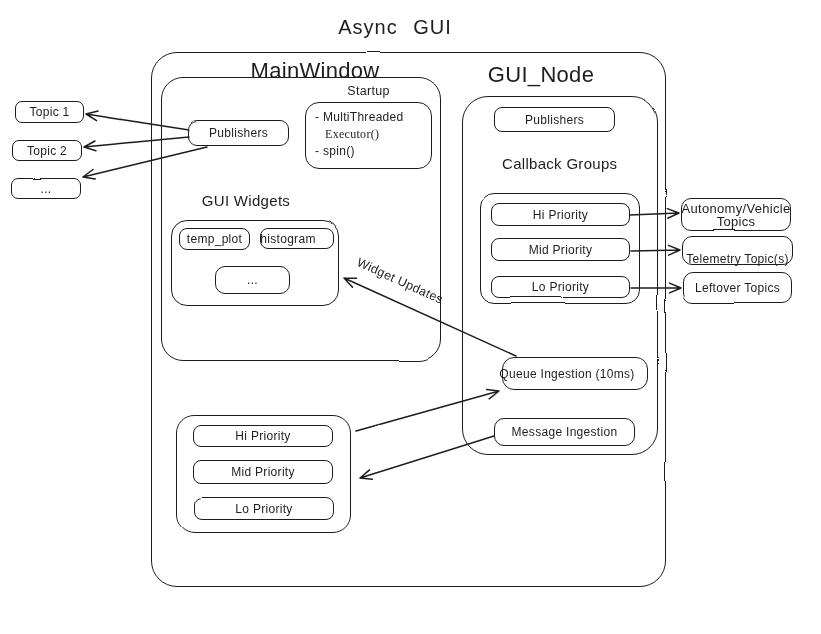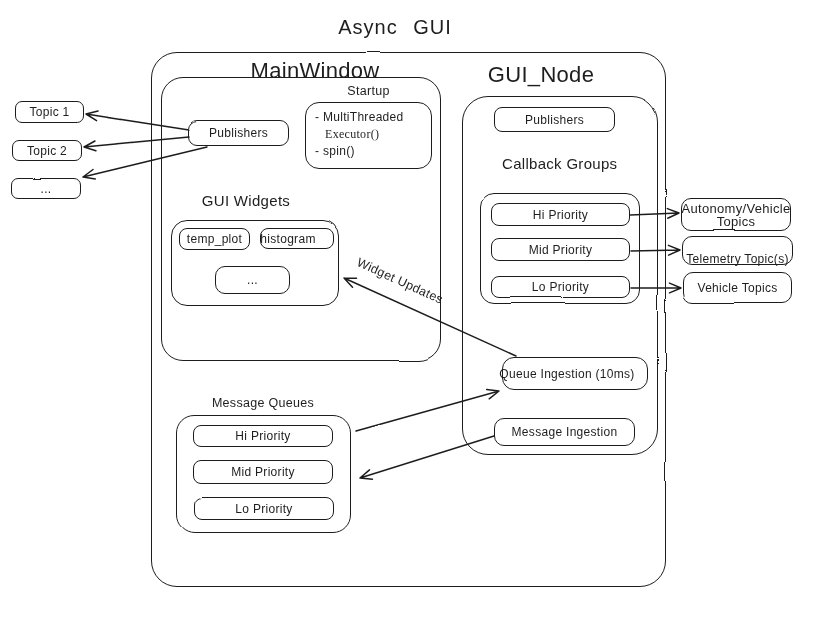--- a/index.html
+++ b/index.html
@@ -136,21 +136,21 @@
       <div class="boxlabel fs12" style="left:491px;top:276px;width:139px;height:22px;border-radius:8px">
         <span>Lo Priority</span>
       </div>
       <div class="boxlabel fs11 wrap" style="left:681px;top:198px;width:110px;height:33px;border-radius:10px">
         <span>Autonomy/Vehicle Topics</span>
       </div>
       <div class="boxlabel fs12" style="left:682px;top:236px;width:111px;height:46px;border-radius:10px">
         <span>Telemetry Topic(s)</span>
       </div>
       <div class="boxlabel fs12" style="left:683px;top:272px;width:109px;height:31px;border-radius:10px">
-        <span>Vehicle Topics</span>
+        <span>Leftover Topics</span>
       </div>
       <div class="boxlabel fs12" style="left:502px;top:357px;width:130px;height:33px;border-radius:12px">
         <span>Queue Ingestion (10ms)</span>
       </div>
       <div class="boxlabel fs12" style="left:494px;top:418px;width:141px;height:28px;border-radius:10px">
         <span>Message Ingestion</span>
       </div>
       <div class="boxlabel fs12" style="left:193px;top:425px;width:140px;height:22px;border-radius:8px">
         <span>Hi Priority</span>
       </div>
@@ -158,21 +158,20 @@
         <span>Mid Priority</span>
       </div>
       <div class="boxlabel fs12" style="left:194px;top:497px;width:140px;height:23px;border-radius:8px">
         <span>Lo Priority</span>
       </div>
       <div class="lbl title" style="left:300px;top:16px;width:190px">Async GUI</div>
       <div class="lbl h17" style="left:240px;top:58px;width:150px">MainWindow</div>
       <div class="lbl h17" style="left:466px;top:62px;width:150px">GUI_Node</div>
       <div class="lbl h12" style="left:311px;top:84px;width:115px">Startup</div>
       <div class="lbl h15" style="left:171px;top:192px;width:150px">GUI Widgets</div>
-      <div class="lbl h12" style="left:188px;top:396px;width:150px">Message Queues</div>
       <div class="startup-lines">
         <div class="startup-line">- MultiThreaded</div>
         <div class="startup-line indent">Executor()</div>
         <div class="startup-line">- spin()</div>
       </div>
       <div class="subs-heading">
         <div>Callback Groups</div>
       </div>
       <div class="edge-label">Widget Updates</div>
   </div>

